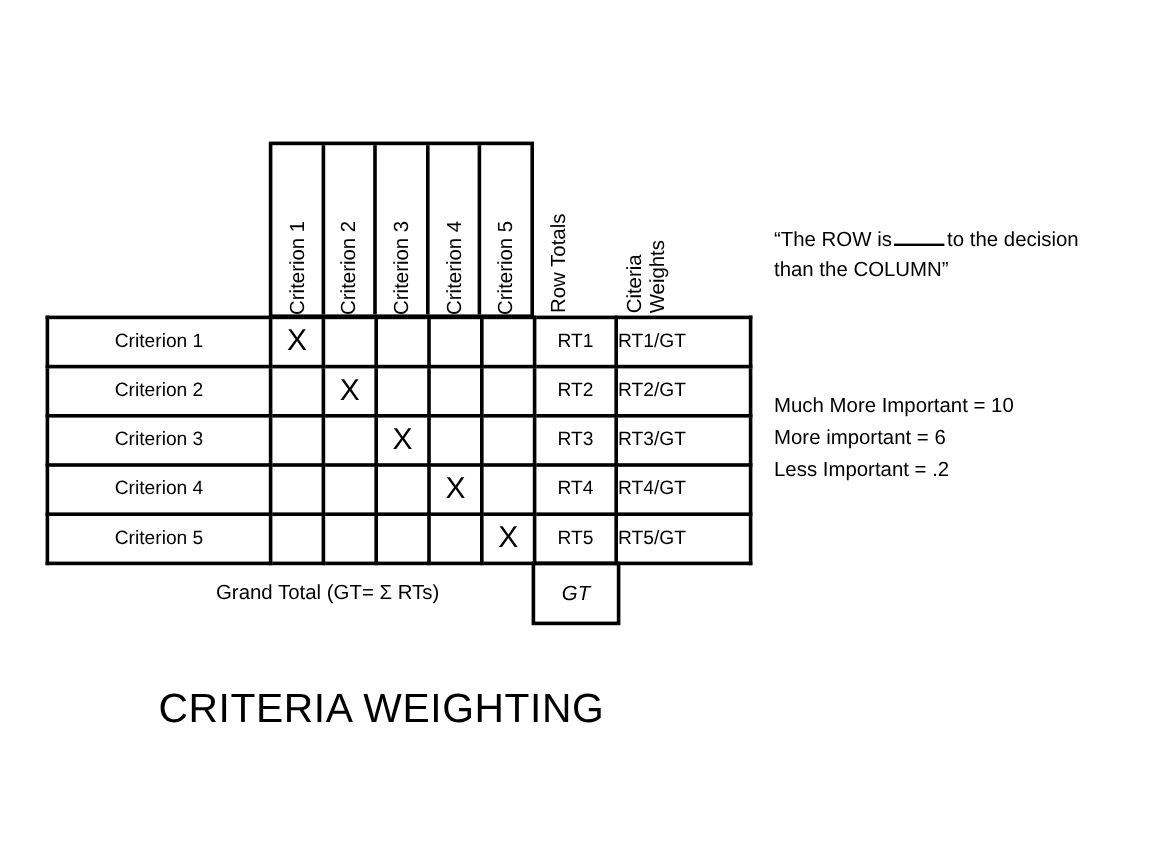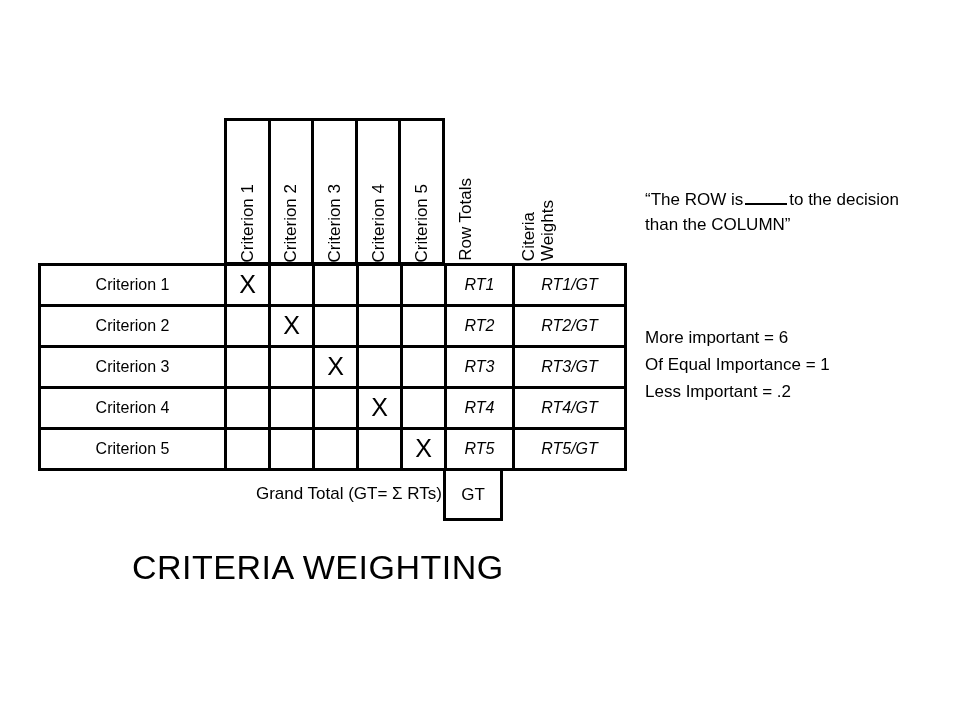--- a/index.html
+++ b/index.html
@@ -107,66 +107,65 @@
   }
   td.gridcell {
     width: 44px;
     text-align: center;
   }
   td.gridcell.last-grid { border-right: 3px solid #000; }
   td.rt {
     width: 68px;
     text-align: center;
     font-size: 17px;
-    font-style: italic;
   }
   td.wt {
     width: 112px;
-    text-align: center;
+    text-align: left;
     padding-left: 9px;
     font-size: 17px;
-    font-style: italic;
   }
   .xmark {
     font-size: 25px;
     line-height: 1;
     display: inline-block;
     position: relative;
     top: -1px;
   }
 
   
   #grand-total-label {
     position: absolute;
     left: 180px;
     top: 484px;
     width: 262px;
-    text-align: right;
+    text-align: left;
     font-size: 17px;
     white-space: nowrap;
   }
   #grand-total-box {
     position: absolute;
     left: 443px;
     top: 468px;
-    width: 60px;
+    width: 74px;
     height: 53px;
     border: 3px solid #000;
     box-sizing: border-box;
     display: flex;
     align-items: center;
     justify-content: center;
     font-size: 17px;
+    font-style: italic;
   }
 
   
   #title {
     position: absolute;
     left: 132px;
-    top: 548px;
+    top: 572px;
     font-size: 34px;
     letter-spacing: 0.5px;
     white-space: nowrap;
   }
 
   
   #quote {
     position: absolute;
     left: 645px;
     top: 188px;
@@ -284,18 +283,18 @@
     <span>GT</span>
   </div>
 
   <div id="title">CRITERIA WEIGHTING</div>
 
   <div id="quote">
     <span>“The ROW is</span><span class="blank-line"></span><span>to the decision than the COLUMN”</span>
   </div>
 
   <div id="legend">
+    <div>Much More Important = 10</div>
     <div>More important = 6</div>
-    <div>Of Equal Importance = 1</div>
     <div>Less Important = .2</div>
   </div>
 
 </div>
 
 </body></html>

